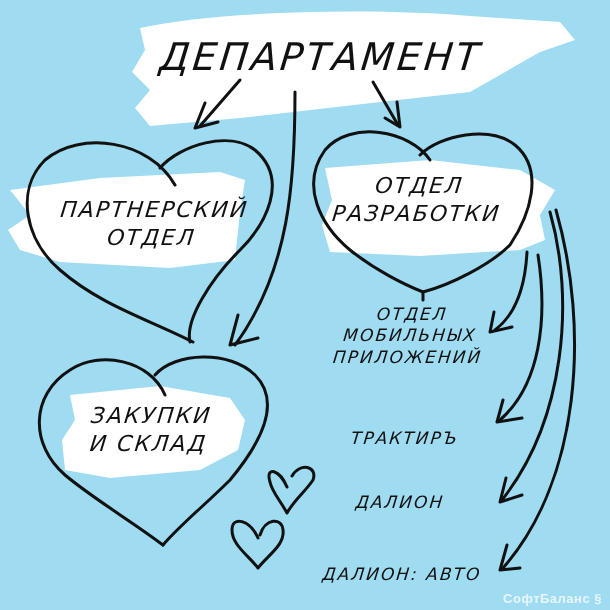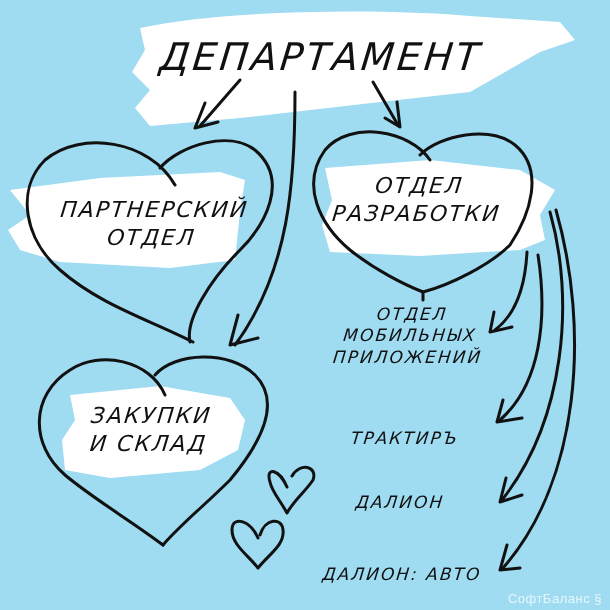--- a/index.html
+++ b/index.html
@@ -18,21 +18,21 @@
       white-space: nowrap;
       transform: skewX(-6deg);
     }
     .title { left: 160px; top: 34px; width: 300px; font-size: 38px; letter-spacing: 3px; font-weight: normal; }
     .node-big { font-size: 22px; }
     .node-small { font-size: 17px; letter-spacing: 2px; }
     .brand {
       position: absolute; right: 8px; bottom: 4px;
       color: rgba(255,255,255,0.75);
       font-family: "Liberation Sans", sans-serif;
-      font-size: 13px; letter-spacing: 0.5px;
+      font-size: 13px; letter-spacing: 0.5px; font-weight: bold;
     }
   </style>
 </head>
 <body>
 
 <div class="canvas">
   <svg class="art" width="610" height="610" viewBox="0 0 610 610">
 
     <g fill="#ffffff">
       <path d="M140 28 C220 10 380 8 470 16 L560 22 L575 40 L540 52 L470 92 L380 102 L240 118 L150 126 L135 108 L150 90 L132 72 L145 50 Z"></path>

